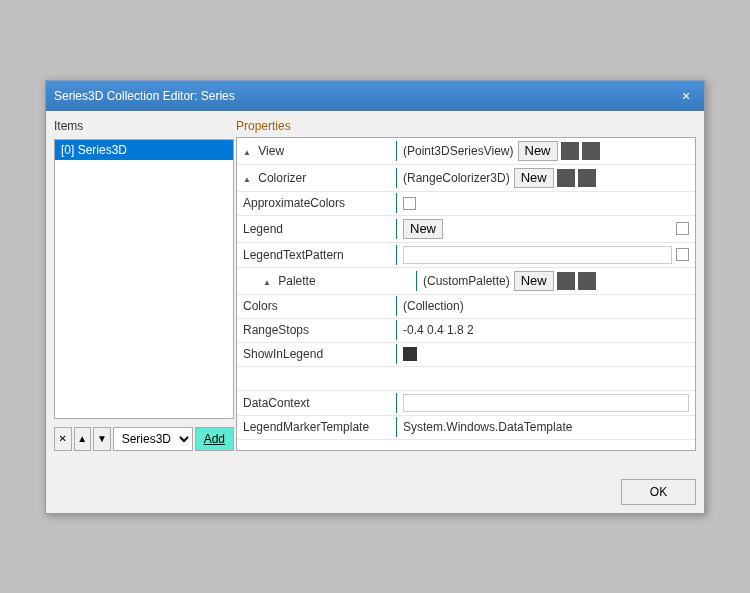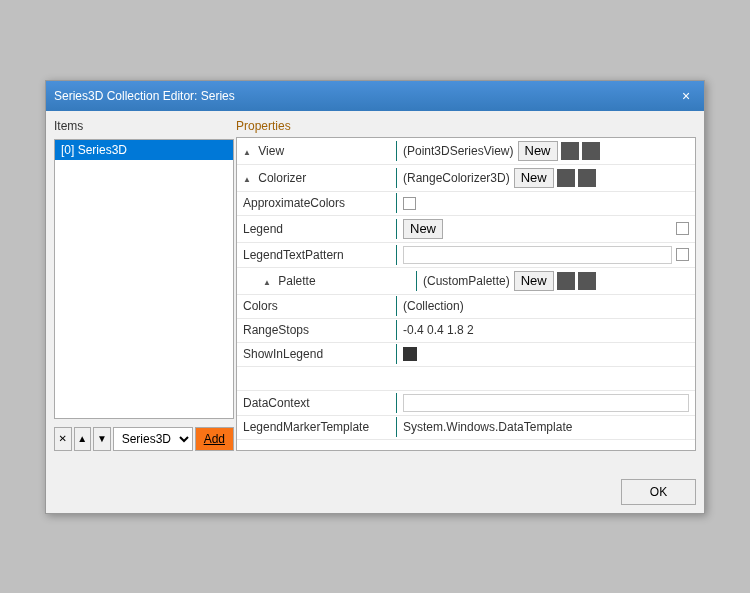--- a/index.html
+++ b/index.html
@@ -100,21 +100,21 @@
       flex: 1;
       height: 24px;
       border: 1px solid #aaa;
       background: white;
       font-size: 12px;
       padding: 0 4px;
     }
     .add-btn {
       height: 24px;
       padding: 0 8px;
-      background: #f97316;
+      background: #5eead4;
       border: 1px solid #aaa;
       cursor: pointer;
       font-size: 12px;
       text-decoration: underline;
     }
     .properties-panel {
       flex: 1;
       display: flex;
       flex-direction: column;
     }

